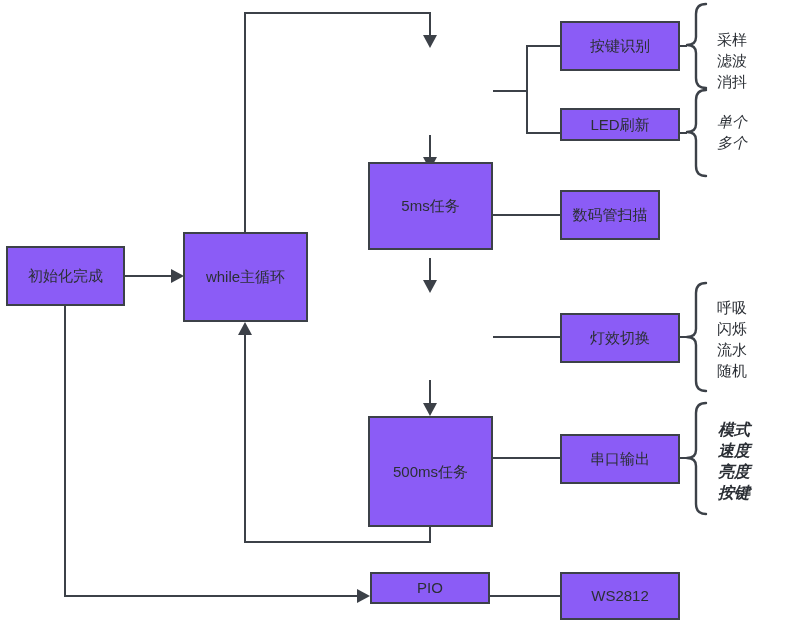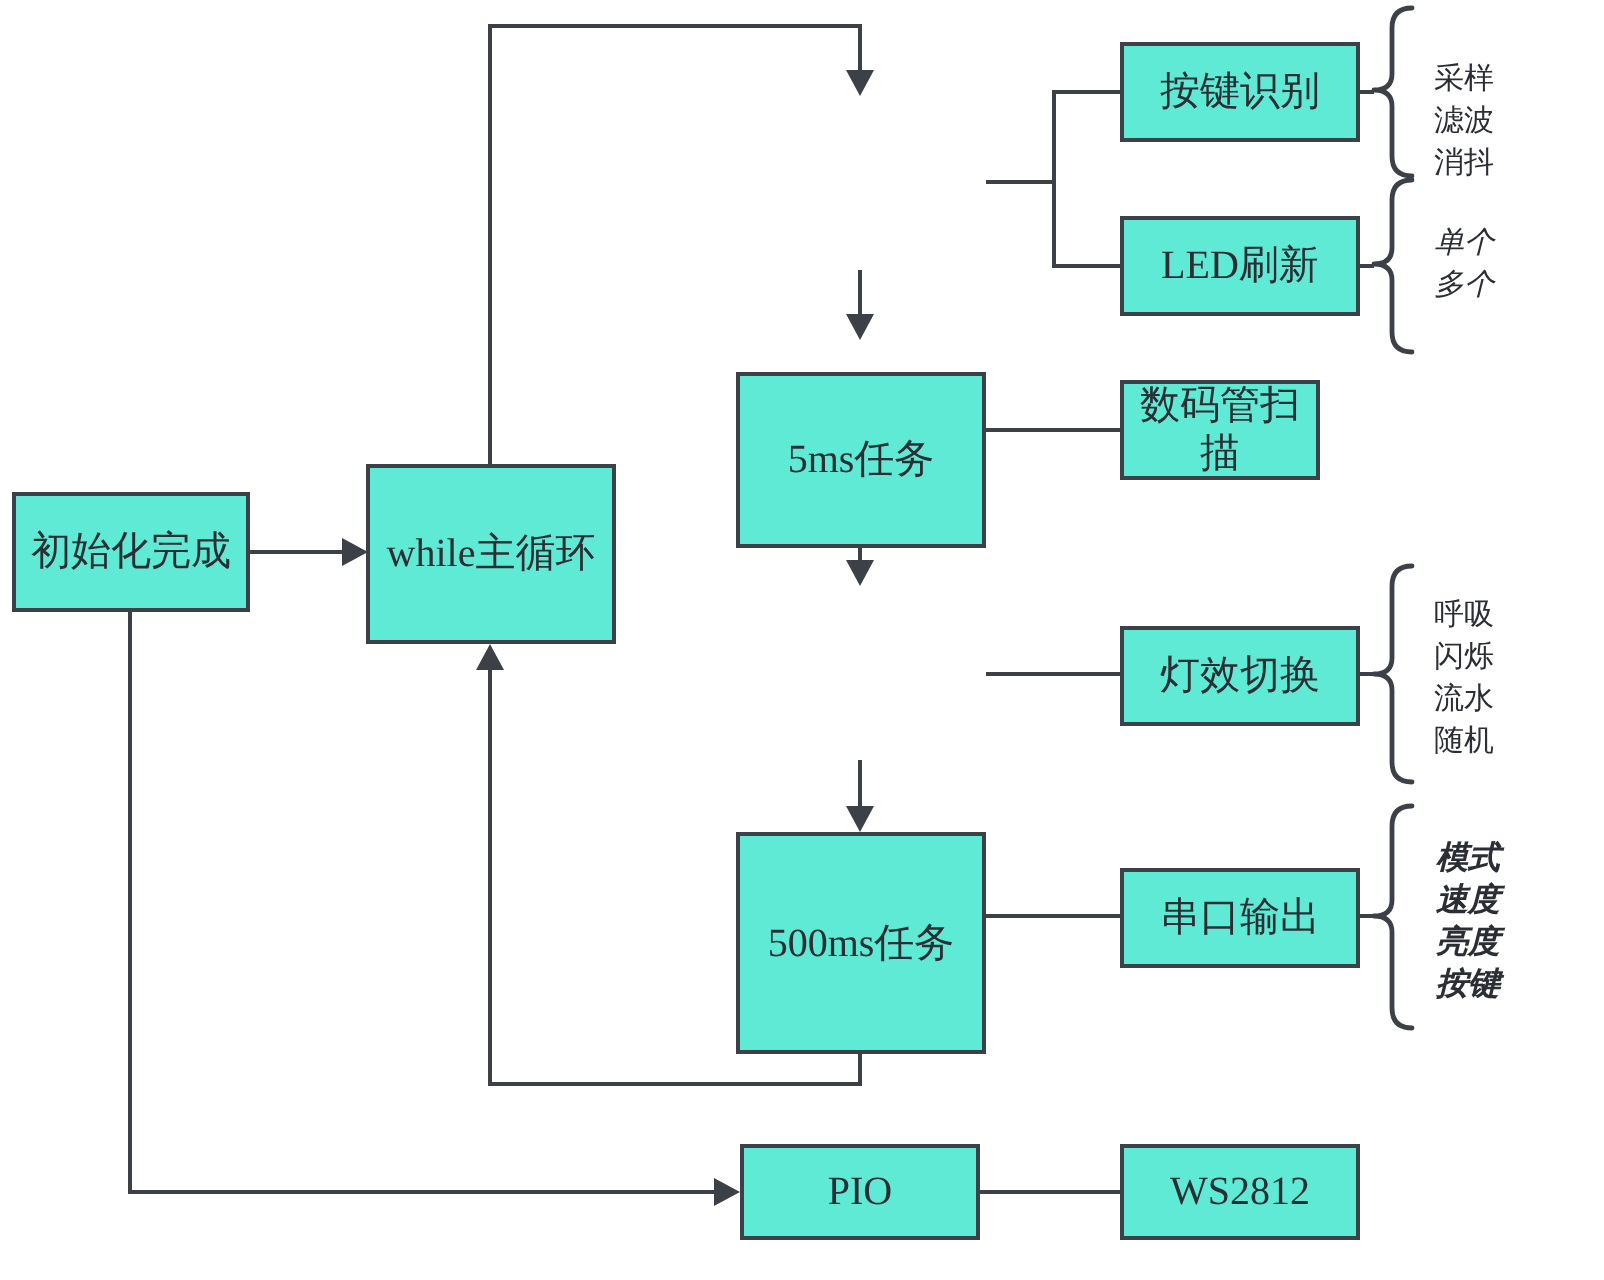--- a/index.html
+++ b/index.html
@@ -11,28 +11,27 @@
   html,body{background:#fff;}
   body{font-family:"Liberation Sans","DejaVu Sans",sans-serif;}
   #canvas{
     position:relative;
     width:802px;height:640px;
     background:var(--bg);
     overflow:hidden;
   }
   .node{
     position:absolute;
-    background:#5eead4;
+    background:#8b5cf6;
     border:2px solid var(--line);
     color:var(--text);
     display:flex;align-items:center;justify-content:center;
-    font-size:20px;
+    font-size:15px;
     text-align:center;
     line-height:1.2;
-    font-family:Liberation Serif, serif;
   }
   .hline,.vline{position:absolute;background:var(--line);}
   .hline{height:2px;}
   .vline{width:2px;}
   .arrow{position:absolute;width:0;height:0;}
   .arrow-right{border-top:7px solid transparent;border-bottom:7px solid transparent;border-left:13px solid var(--line);}
   .arrow-down{border-left:7px solid transparent;border-right:7px solid transparent;border-top:13px solid var(--line);}
   .arrow-up{border-left:7px solid transparent;border-right:7px solid transparent;border-bottom:13px solid var(--line);}
   .brace{position:absolute;}
   .brace path{fill:none;stroke:var(--line);stroke-width:2.4;stroke-linecap:round;stroke-linejoin:round;}
@@ -92,36 +91,36 @@
   <div class="hline" style="left:680px;top:45px;width:7px;"></div>
   <div class="hline" style="left:680px;top:132px;width:7px;"></div>
   <div class="hline" style="left:680px;top:336px;width:7px;"></div>
   <div class="hline" style="left:680px;top:457px;width:7px;"></div>
 
   <div class="node" style="left:6px;top:246px;width:119px;height:60px;">初始化完成</div>
 
   <div class="node" style="left:183px;top:232px;width:125px;height:90px;">while主循环</div>
 
 
-  <div class="node" style="left:368px;top:186px;width:125px;height:88px;">5ms任务</div>
+  <div class="node" style="left:368px;top:162px;width:125px;height:88px;">5ms任务</div>
 
 
   <div class="node" style="left:368px;top:416px;width:125px;height:111px;">500ms任务</div>
 
   <div class="node" style="left:560px;top:21px;width:120px;height:50px;">按键识别</div>
 
-  <div class="node" style="left:560px;top:108px;width:120px;height:50px;">LED刷新</div>
+  <div class="node" style="left:560px;top:108px;width:120px;height:33px;">LED刷新</div>
 
   <div class="node" style="left:560px;top:190px;width:100px;height:50px;">数码管扫描</div>
 
   <div class="node" style="left:560px;top:313px;width:120px;height:50px;">灯效切换</div>
 
   <div class="node" style="left:560px;top:434px;width:120px;height:50px;">串口输出</div>
 
-  <div class="node" style="left:370px;top:572px;width:120px;height:48px;">PIO</div>
+  <div class="node" style="left:370px;top:572px;width:120px;height:32px;">PIO</div>
 
   <div class="node" style="left:560px;top:572px;width:120px;height:48px;">WS2812</div>
 
   <svg class="brace" style="left:684px;top:2px;" width="26" height="90" viewBox="0 0 26 90">
     <path d="M 22 2 Q 12 2 12 12 L 12 35 Q 12 43 3 43 Q 12 43 12 51 L 12 76 Q 12 86 22 86"></path>
   </svg>
 
   <svg class="brace" style="left:684px;top:88px;" width="26" height="90" viewBox="0 0 26 90">
     <path d="M 22 2 Q 12 2 12 12 L 12 36 Q 12 44 3 44 Q 12 44 12 52 L 12 78 Q 12 88 22 88"></path>
   </svg>

